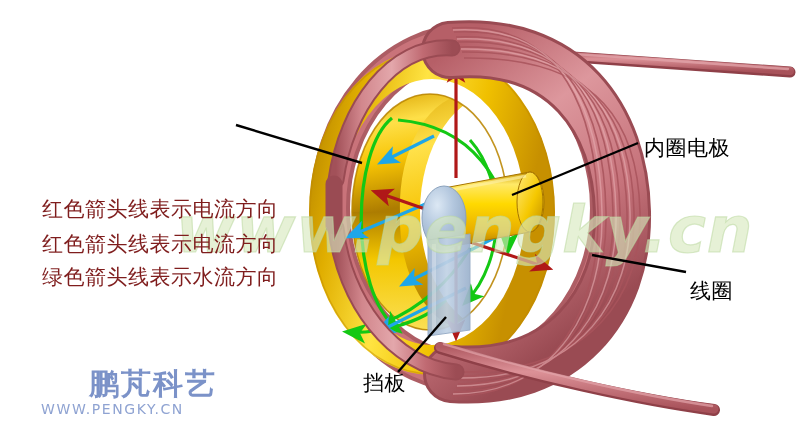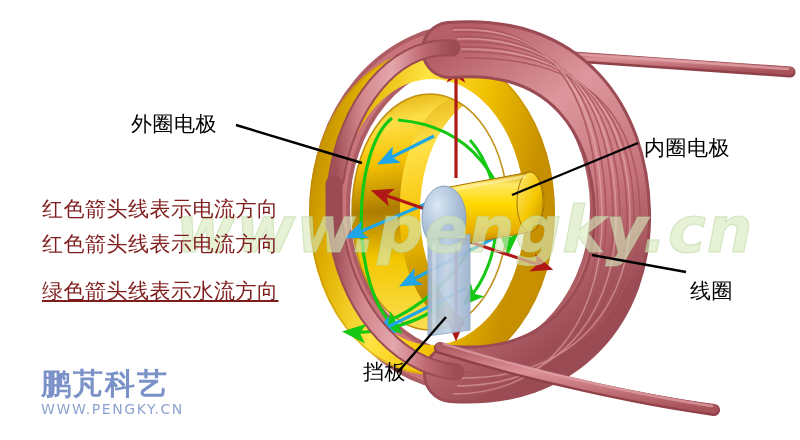--- a/index.html
+++ b/index.html
@@ -38,36 +38,37 @@
     position: absolute;
     left: 42px;
     color: #7f1d1d;
     font-size: 21px;
     white-space: nowrap;
     letter-spacing: 0.5px;
   }
   #lbl-outer  { left: 131px; top: 113px; }
   #lbl-inner  { left: 644px; top: 137px; }
   #lbl-coil   { left: 690px; top: 280px; }
-  #lbl-baffle { left: 363px; top: 361px; }
+  #lbl-baffle { left: 363px; top: 372px; }
   #leg-1 { top: 195px; }
   #leg-2 { top: 230px; }
-  #leg-3 { top: 277px; text-decoration: underline; }
+  #leg-3 { top: 263px; }
   #logo {
     position: absolute;
     left: 41px;
     top: 369px;
   }
   #logo-cn {
     font-size: 30px;
     color: #7b92c8;
     letter-spacing: 2px;
     font-weight: 600;
     line-height: 1.0;
     font-family: "DejaVu Sans", "Liberation Sans", sans-serif;
+    margin-left: 48px;
   }
   #logo-url {
     font-size: 14px;
     color: #8fa3d2;
     letter-spacing: 1.6px;
     margin-top: 2px;
     font-family: "DejaVu Sans", "Liberation Sans", sans-serif;
   }
 </style>
 </head>
@@ -264,21 +265,20 @@
     <text x="176" y="252" font-size="64" font-style="italic" font-weight="bold" font-family="DejaVu Sans, Liberation Sans, sans-serif" fill="#d7e8bd" fill-opacity="0.62" stroke="#bcd9a0" stroke-width="1.2" stroke-opacity="0.55" letter-spacing="1">www.pengky.cn</text>
 
     <g stroke="#000000" stroke-width="2.4" fill="none">
       <line x1="236" y1="125" x2="362" y2="163"></line>
       <line x1="638" y1="143" x2="512" y2="195"></line>
       <line x1="686" y1="272" x2="592" y2="255"></line>
       <line x1="398" y1="372" x2="446" y2="317"></line>
     </g>
   </svg>
 
-  <div class="label" id="lbl-outer">外圈电极</div>
 
   <div class="label" id="lbl-inner">内圈电极</div>
 
   <div class="label" id="lbl-coil">线圈</div>
 
   <div class="label" id="lbl-baffle">挡板</div>
 
   <div class="legend-line" id="leg-1">红色箭头线表示电流方向</div>
 
   <div class="legend-line" id="leg-2">红色箭头线表示电流方向</div>

